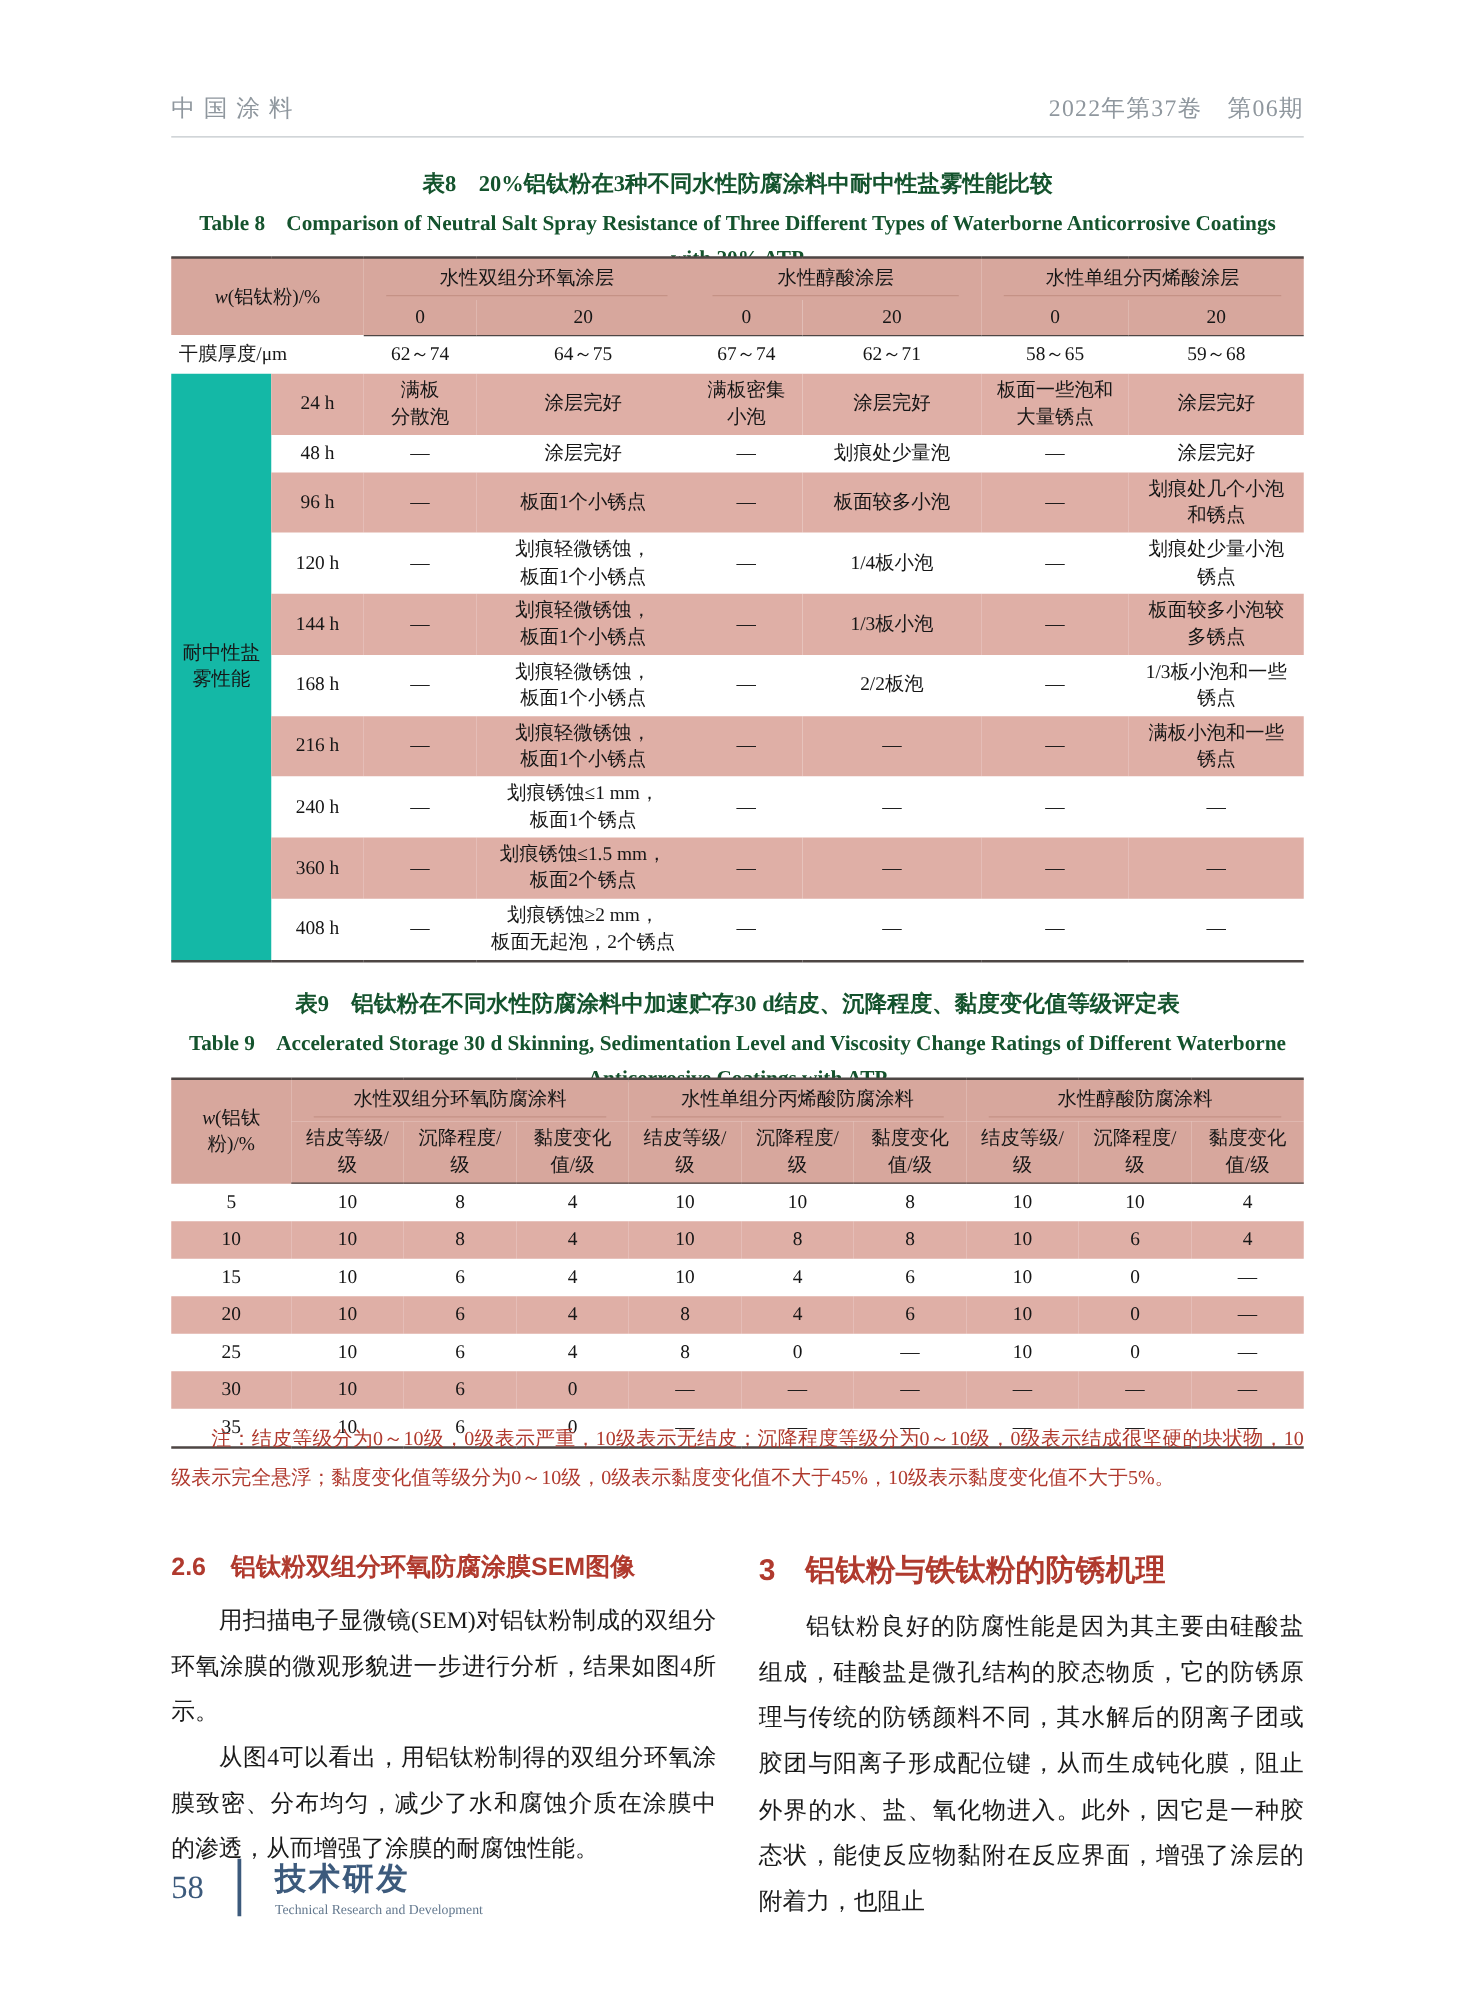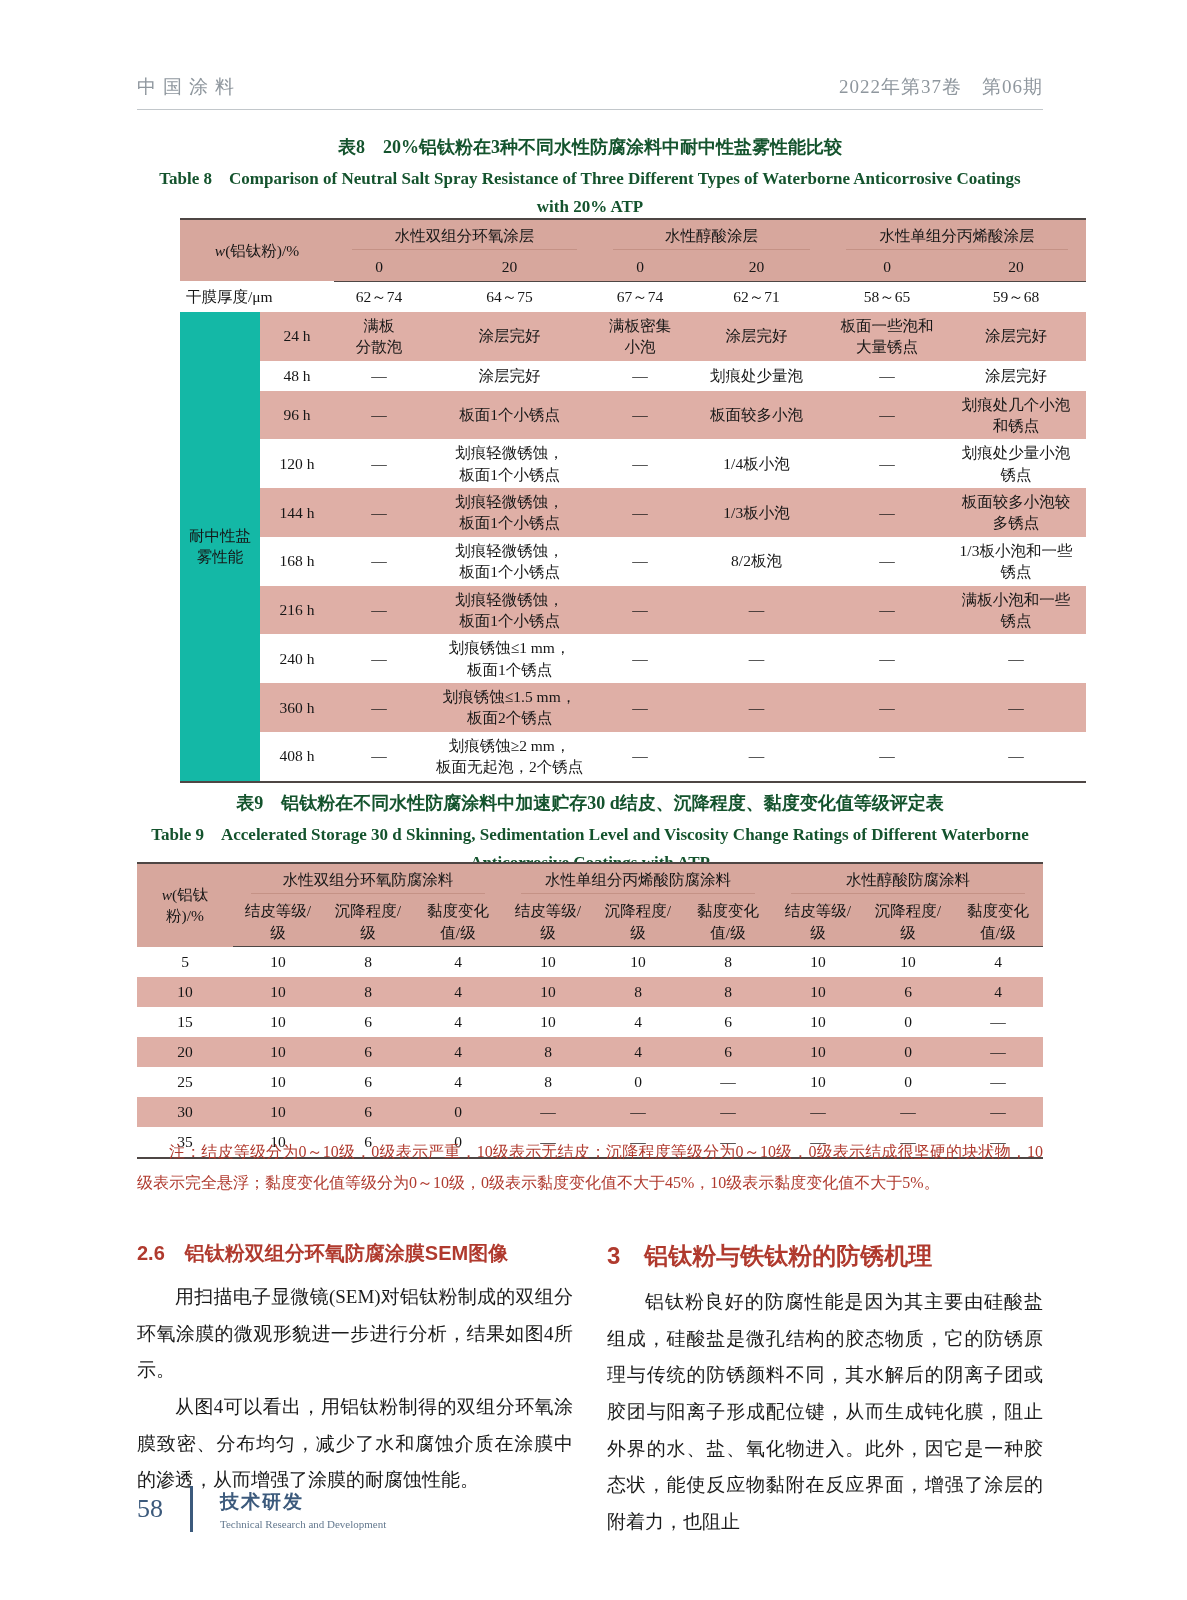--- a/index.html
+++ b/index.html
@@ -25,21 +25,21 @@
           border-top:2.5px solid #4e4644;border-bottom:2.5px solid #4e4644;}
   .dtable th,.dtable td{text-align:center;vertical-align:middle;white-space:pre-line;
           line-height:1.38;padding:3px 2px;font-weight:normal;color:#161616;}
   .dtable thead th{background:#d7a79d;}
   .dtable tr.subrow th{border-bottom:1.5px solid #4e4644;}
   .stripe td{background:#dfafa6;}
   td.spanlabel{background:#14b8a6;}
   .gul{display:block;margin:0 16px;padding:2px 0 3px;border-bottom:1px solid #c59286;}
   .ital{font-style:italic;}
   .leftcell{text-align:left !important;padding-left:6px !important;}
-  .t8{top:218px;margin-left:43px;}
+  .t8{top:205px;}
   .t8 td{height:24px;}
   .t9{top:862px;}
   .t9 td{height:24px;}
 
   
   .note{top:1136px;font-size:16px;color:#b03a2e;line-height:1.95;text-indent:2em;
         text-align:justify;font-family:Liberation Serif, serif;}
 
   
   .cols{top:1240px;display:flex;gap:34px;}
@@ -49,21 +49,21 @@
          font-size:20px;margin:0 0 12px 0;}
   .h-main{font-family:"Liberation Sans",sans-serif;font-weight:bold;color:#b03a2e;
           font-size:24px;margin:0 0 12px 0;}
   p.bodytext{font-size:19px;line-height:1.93;text-align:justify;text-indent:2em;
              margin:0;color:#1a1a1a;}
 
   
   .footer{top:1486px;display:flex;align-items:center;gap:27px;}
   .pageno{font-size:26px;color:#3c5a7c;}
   .fbar{width:3px;height:46px;background:#3c5a7c;}
-  .fzh{font-family:"Liberation Sans",sans-serif;font-weight:bold;font-size:19px;
+  .fzh{font-family:"Liberation Sans",sans-serif;font-weight:bold;font-size:25px;
        color:#3c5a7c;letter-spacing:2px;}
   .fen{font-size:11px;color:#64798f;margin-top:3px;}
 </style>
 </head>
 <body>
 
 <div class="page">
 
   <div class="abs pagehead">
     <span class="journal">中国涂料</span>
@@ -167,21 +167,21 @@
         <td>—</td>
         <td>板面较多小泡较
 多锈点</td>
       </tr>
       <tr>
         <td>168 h</td>
         <td>—</td>
         <td>划痕轻微锈蚀，
 板面1个小锈点</td>
         <td>—</td>
-        <td>8/2板泡</td>
+        <td>2/2板泡</td>
         <td>—</td>
         <td>1/3板小泡和一些
 锈点</td>
       </tr>
       <tr class="stripe">
         <td>216 h</td>
         <td>—</td>
         <td>划痕轻微锈蚀，
 板面1个小锈点</td>
         <td>—</td>

